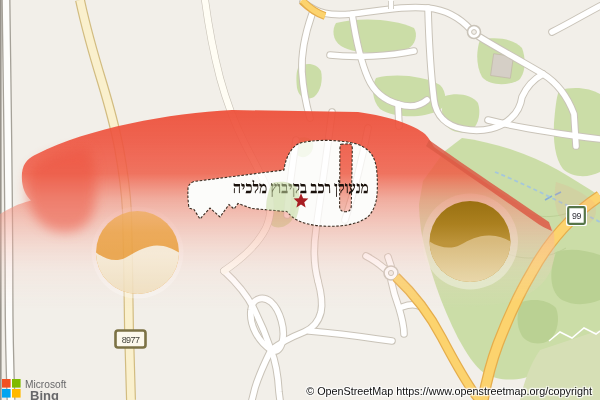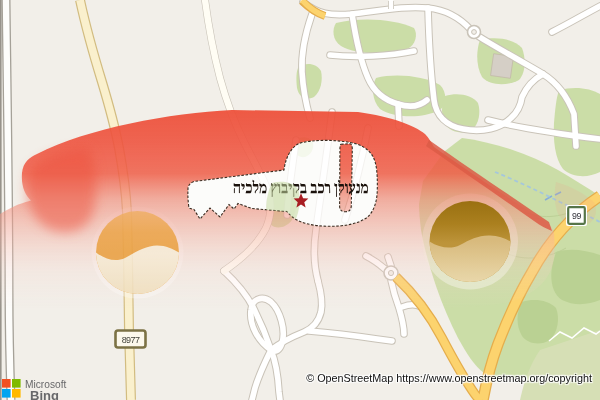--- a/index.html
+++ b/index.html
@@ -1,19 +1,19 @@
 <!DOCTYPE html>
 <html><head><meta charset="utf-8">
 <style>
 html,body{margin:0;padding:0;}
 #stage{position:relative;width:600px;height:400px;overflow:hidden;background:#f2efe9;font-family:"Liberation Sans",sans-serif;}
 #cr1,#cr2{position:absolute;right:8px;text-align:right;color:#111;white-space:pre;
  text-shadow:0 0 2px #fff,1px 1px 1px #fff,-1px -1px 1px #fff,1px -1px 1px #fff,-1px 1px 1px #fff,0 0 3px #fff;}
 #cr1{top:372.6px;font-size:9.5px;}
-#cr2{top:372px;font-size:10.8px;}
+#cr2{top:385px;font-size:10.8px;}
 #bing{position:absolute;left:2px;top:379px;}
 #bms{position:absolute;left:25px;top:378.6px;font-size:10.2px;color:#68686a;}
 #bbg{position:absolute;left:30px;top:388px;font-size:13px;color:#68686a;font-weight:bold;}
 </style></head>
 <body>
 <div id="stage">
 <svg width="600" height="400" viewBox="0 0 600 400" xmlns="http://www.w3.org/2000/svg">
 <defs>
 <linearGradient id="carg" x1="0" y1="106" x2="0" y2="311" gradientUnits="userSpaceOnUse">
  <stop offset="0" stop-color="#ed4e37" stop-opacity="0.94"></stop>

